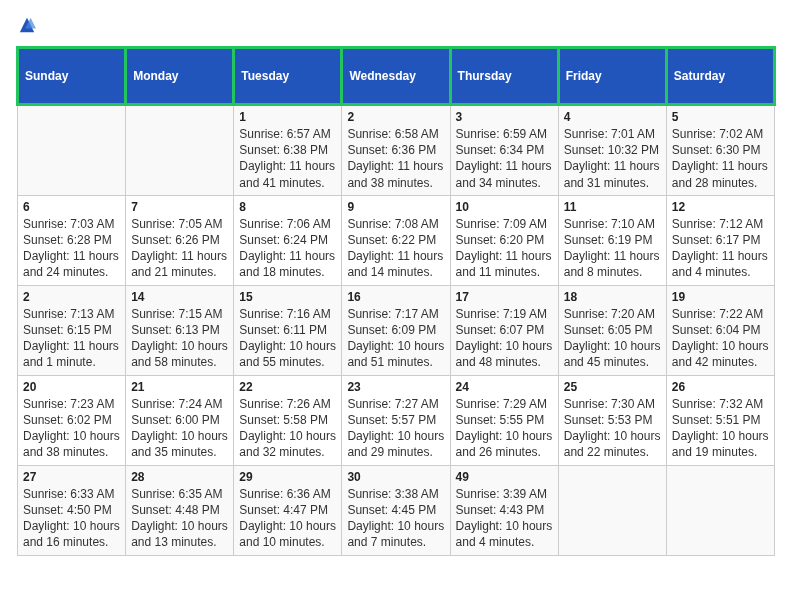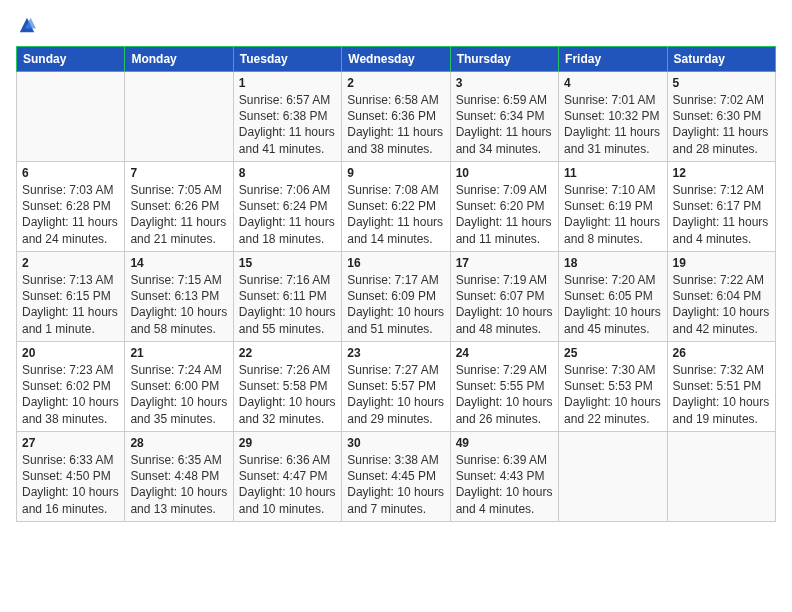--- a/index.html
+++ b/index.html
@@ -48,24 +48,24 @@
     }
     table {
       width: 100%;
       border-collapse: collapse;
       table-layout: fixed;
     }
     thead tr th {
       background: #2255bb;
       color: #fff;
       text-align: left;
-      padding: 5px 6px;
+      padding: 20px 6px;
       font-size: 12px;
       font-weight: bold;
-      border: 1px solid #22c55e;
+      border: 3px solid #22c55e;
     }
     tbody tr td {
       vertical-align: top;
       padding: 4px 5px;
       font-size: 10.5px;
       color: #222;
       border: 1px solid #ccc;
       height: 90px;
     }
     tbody tr:nth-child(odd) td {
@@ -307,21 +307,21 @@
 Daylight: 10 hours and 10 minutes.</div>
         </td>
         <td>
           <span class="day-num">30</span>
           <div class="day-info">Sunrise: 3:38 AM
 Sunset: 4:45 PM
 Daylight: 10 hours and 7 minutes.</div>
         </td>
         <td>
           <span class="day-num">49</span>
-          <div class="day-info">Sunrise: 6:39 AM
+          <div class="day-info">Sunrise: 3:39 AM
 Sunset: 4:43 PM
 Daylight: 10 hours and 4 minutes.</div>
         </td>
         <td></td>
         <td></td>
       </tr>
     </tbody>
 </table>
 
 </body></html>

